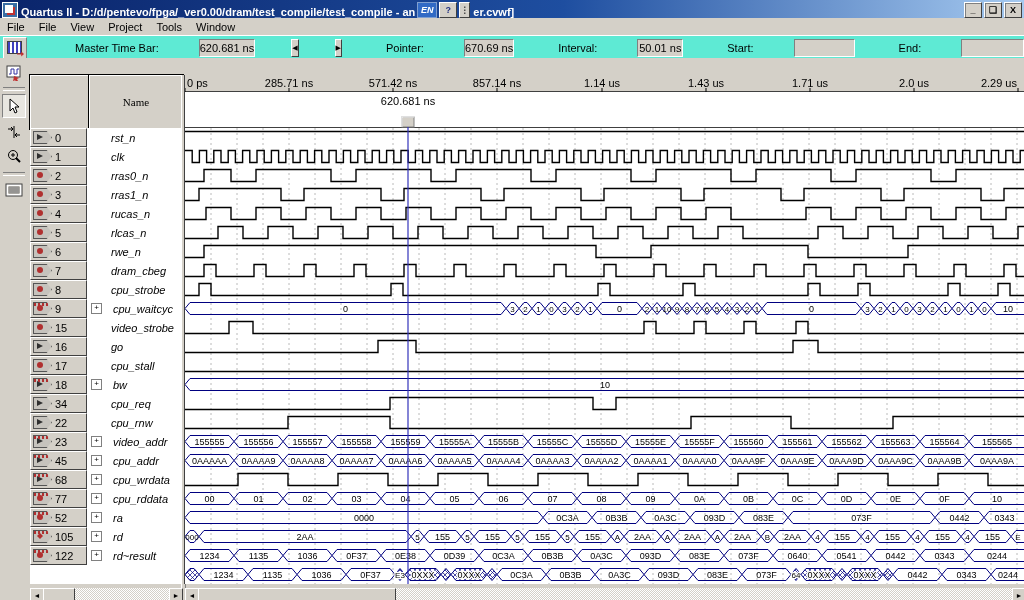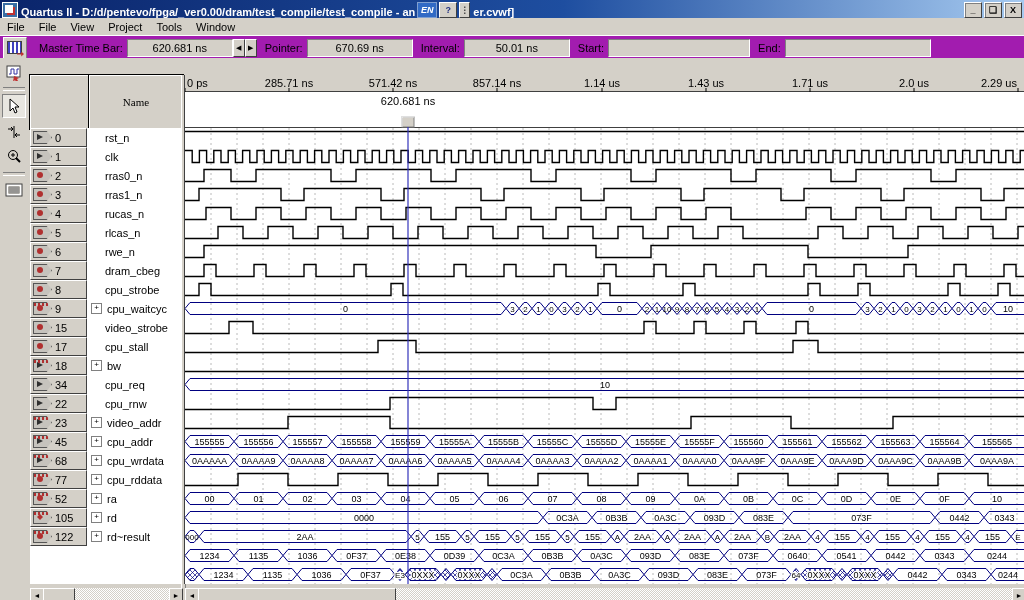--- a/index.html
+++ b/index.html
@@ -22,22 +22,22 @@
   #child-title{margin-left:3px;white-space:nowrap;}
   #win-buttons{margin-left:auto;margin-right:2px;display:flex;gap:2px;}
   .winbtn{width:16px;height:14px;background:#d4d0c8;color:#000;font-size:9px;font-weight:bold;
     display:flex;align-items:center;justify-content:center;
     border:1px solid #fff;border-right-color:#404040;border-bottom-color:#404040;box-shadow:1px 1px 0 #808080 inset;}
   
   #menubar{position:absolute;left:0;top:18px;width:1024px;height:17px;background:#d4d0c8;
     display:flex;align-items:center;border-bottom:1px solid #d4d0c8;}
   .menu-item{padding:1px 7px;}
   
-  #toolbar{position:absolute;left:0;top:35px;width:1024px;height:23px;background:#a21caf;
-    border-top:1px solid #fff;display:flex;align-items:center;}
+  #toolbar{position:absolute;left:0;top:35px;width:1024px;height:23px;background:#5eead4;
+    border-top:1px solid #fff;display:flex;align-items:center;gap:36px;}
   #tb-waveicon{width:22px;height:20px;margin:0 4px 0 3px;background:#d4d0c8;flex:none;
     border:1px solid #fff;border-right-color:#808080;border-bottom-color:#808080;position:relative;}
   #tb-waveicon::after{content:"";position:absolute;left:3px;top:3px;width:13px;height:11px;
     background:repeating-linear-gradient(90deg,#4040c0 0 2px,#fff 2px 4px);border:1px solid #404040;}
   #tb-waveicon::before{content:"";position:absolute;right:2px;bottom:1px;width:7px;height:5px;
     background:#c03030;clip-path:polygon(0 40%,60% 40%,60% 0,100% 50%,60% 100%,60% 60%,0 60%);z-index:2;}
   .tb-label{margin:0 4px 0 8px;white-space:nowrap;}
   .tb-field{height:16px;background:#d4d0c8;border:1px solid #808080;border-right-color:#fff;border-bottom-color:#fff;
     display:flex;align-items:center;justify-content:center;white-space:nowrap;background:#d4d0c8;}
   .spin{width:10px;height:16px;background:#d4d0c8;border:1px solid #fff;border-right-color:#404040;border-bottom-color:#404040;
@@ -65,21 +65,21 @@
   .pin.in .mark{background:#303030;clip-path:polygon(0 0,100% 50%,0 100%);}
   .pin.out .mark{background:#b03030;border-radius:50%;}
   .pin.bidir .mark{background:#b03030;clip-path:polygon(50% 0,100% 50%,50% 100%,0 50%);}
   .pin.grp::after{content:"";position:absolute;left:0;top:0;width:100%;height:3px;
     background:repeating-linear-gradient(90deg,#b03030 0 2px,transparent 2px 4px);}
   .numtext{margin-left:3px;font-size:11px;}
   .namecell{flex:1;background:#fff;display:flex;align-items:center;}
   .plusbox{width:9px;height:9px;margin-left:4px;flex:none;border:1px solid #808080;background:#fff;
     font-size:8px;line-height:7px;text-align:center;color:#000;}
   .plus-spacer{width:9px;margin-left:4px;flex:none;}
-  .signame{margin-left:5px;white-space:nowrap;}
+  .signame{margin-left:11px;white-space:nowrap;font-style:italic;}
   #splitter{position:absolute;left:153px;top:17px;width:3px;height:525px;background:#d4d0c8;
     border-left:1px solid #fff;border-right:1px solid #808080;}
   #wavepanel{position:absolute;left:156px;top:17px;width:840px;height:509px;background:#fff;
     border-left:1px solid #404040;box-sizing:content-box;}
   
   .hscroll{position:absolute;height:12px;background:repeating-conic-gradient(#fff 0 25%,#d4d0c8 0 50%) 0 0/2px 2px;}
   .sb-btn{position:absolute;top:0;width:12px;height:12px;background:#d4d0c8;
     border:1px solid #fff;border-right-color:#404040;border-bottom-color:#404040;
     font-size:7px;display:flex;align-items:center;justify-content:center;color:#000;}
   .sb-thumb{position:absolute;top:0;height:12px;background:#d4d0c8;
@@ -296,20 +296,32 @@
         <div class="sig-row">
           <div class="numcell">
             <div class="pin out">
               <div class="mark"></div>
             </div>
             <span class="numtext">15</span>
           </div>
           <div class="namecell">
             <div class="plus-spacer"></div>
             <span class="signame">video_strobe</span>
+          </div>
+        </div>
+        <div class="sig-row">
+          <div class="numcell">
+            <div class="pin in">
+              <div class="mark"></div>
+            </div>
+            <span class="numtext">16</span>
+          </div>
+          <div class="namecell">
+            <div class="plus-spacer"></div>
+            <span class="signame">go</span>
           </div>
         </div>
         <div class="sig-row">
           <div class="numcell">
             <div class="pin out">
               <div class="mark"></div>
             </div>
             <span class="numtext">17</span>
           </div>
           <div class="namecell">

